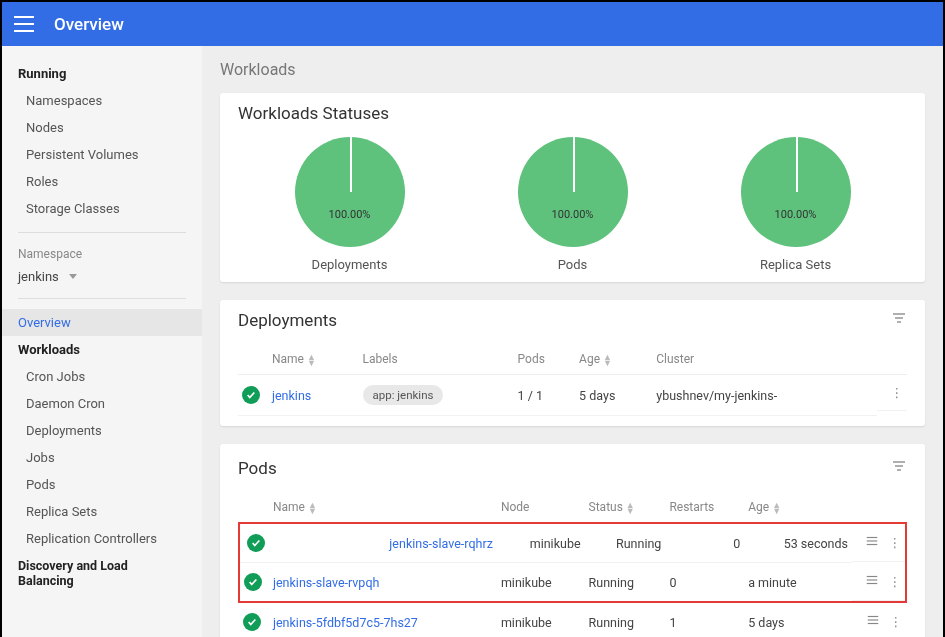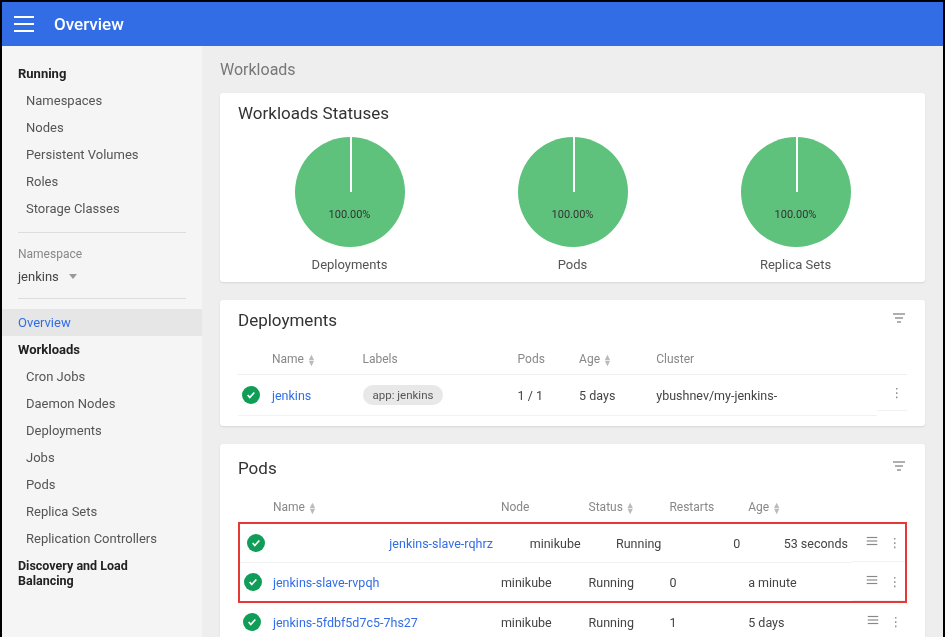--- a/index.html
+++ b/index.html
@@ -66,21 +66,21 @@
     <div class="sidebar-divider"></div>
     <div class="sidebar-sub">Namespace</div>
     <div class="ns-select">
       <span>jenkins</span>
       <span class="caret-down"></span>
     </div>
     <div class="sidebar-divider"></div>
     <div class="sidebar-item active" style="padding-left:16px;">Overview</div>
     <div class="sidebar-heading">Workloads</div>
     <div class="sidebar-item">Cron Jobs</div>
-    <div class="sidebar-item">Daemon Nodes</div>
+    <div class="sidebar-item">Daemon Cron</div>
     <div class="sidebar-item">Deployments</div>
     <div class="sidebar-item">Jobs</div>
     <div class="sidebar-item">Pods</div>
     <div class="sidebar-item">Replica Sets</div>
     <div class="sidebar-item">Replication Controllers</div>
     <div class="sidebar-heading" style="font-size:12.5px;">Discovery and Load Balancing</div>
   </div>
 
   <div class="main">
     <div class="page-title">Workloads</div>

